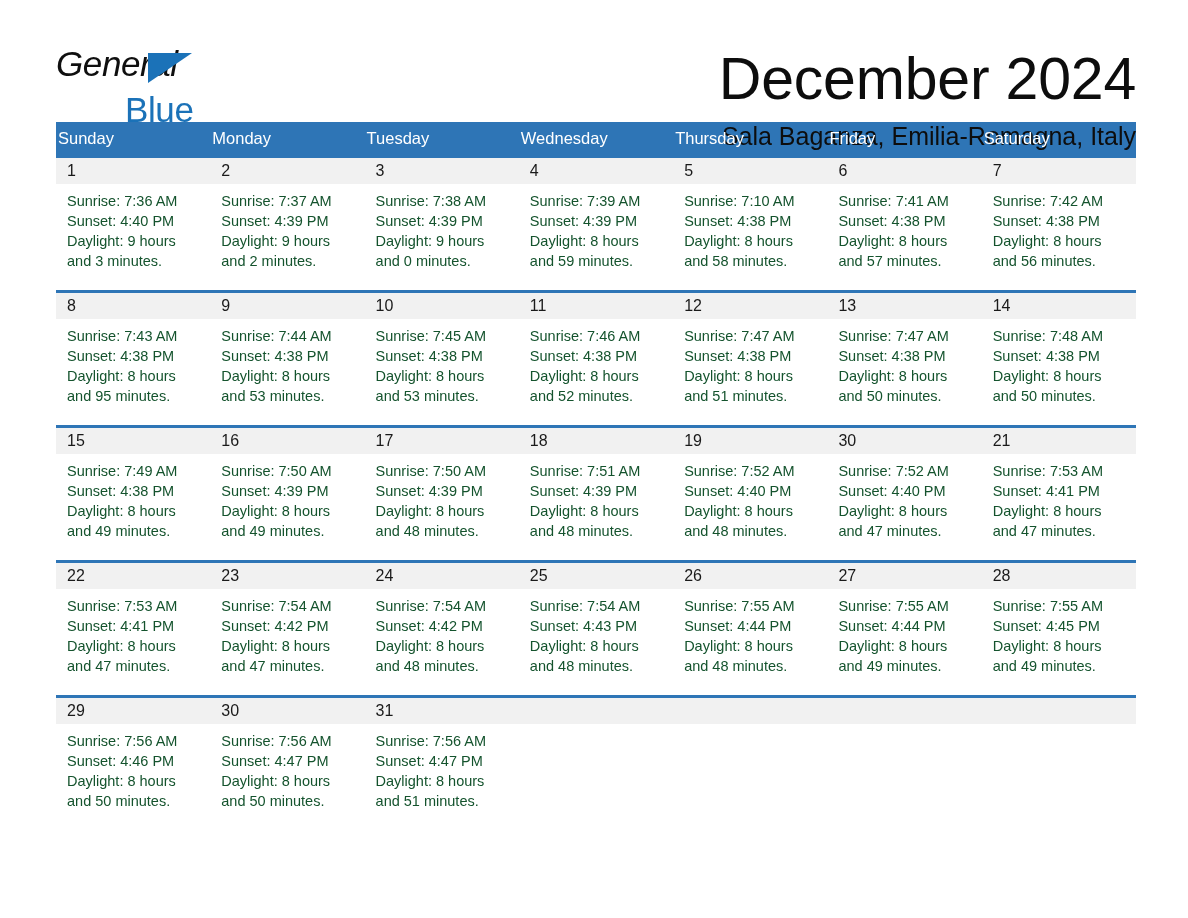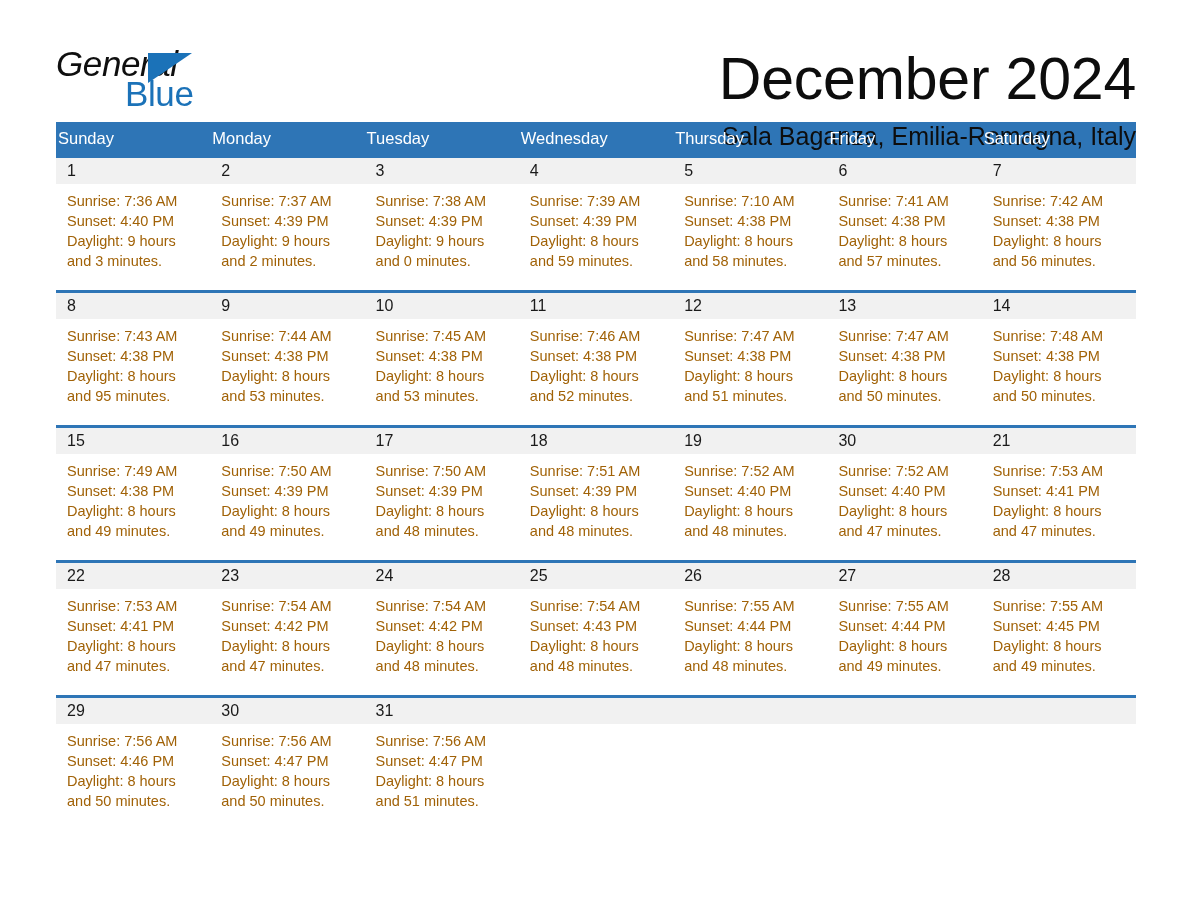--- a/index.html
+++ b/index.html
@@ -53,21 +53,21 @@
     left: 92px;
     top: 7px;
     width: 0;
     height: 0;
     border-left: 44px solid #1b72b8;
     border-bottom: 30px solid transparent;
   }
   .logo-blue {
     position: absolute;
     left: 69px;
-    top: 30px;
+    top: 46px;
     font-size: 35px;
     letter-spacing: -0.4px;
     color: #1b72b8;
     font-family: "Liberation Sans", sans-serif;
   }
   .title-block {
     text-align: right;
     padding-top: 2px;
   }
   .cal-title {
@@ -128,21 +128,21 @@
     height: 26px;
     font-size: 16px;
     line-height: 26px;
     padding-left: 11px;
     color: #1a1a1a;
   }
   .cell-body {
     padding: 7px 6px 0 11px;
     font-size: 14.5px;
     line-height: 20px;
-    color: #a16207;
+    color: #14532d;
   }
   .cell-body div { white-space: nowrap; }
   .cell.empty .cell-body { visibility: hidden; }
 </style>
 </head>
 <body>
 
 <div class="page">
 
   <div class="header">

